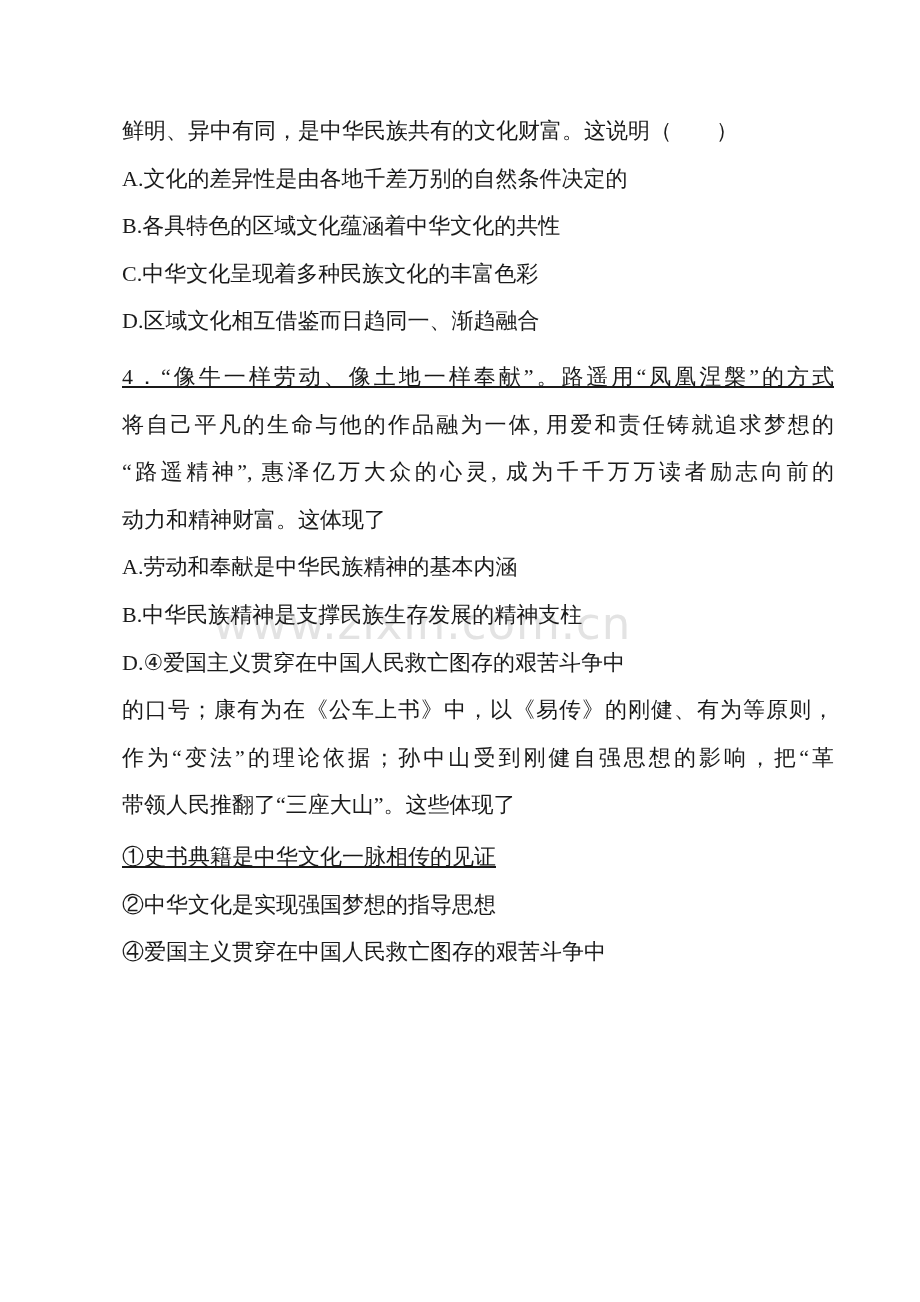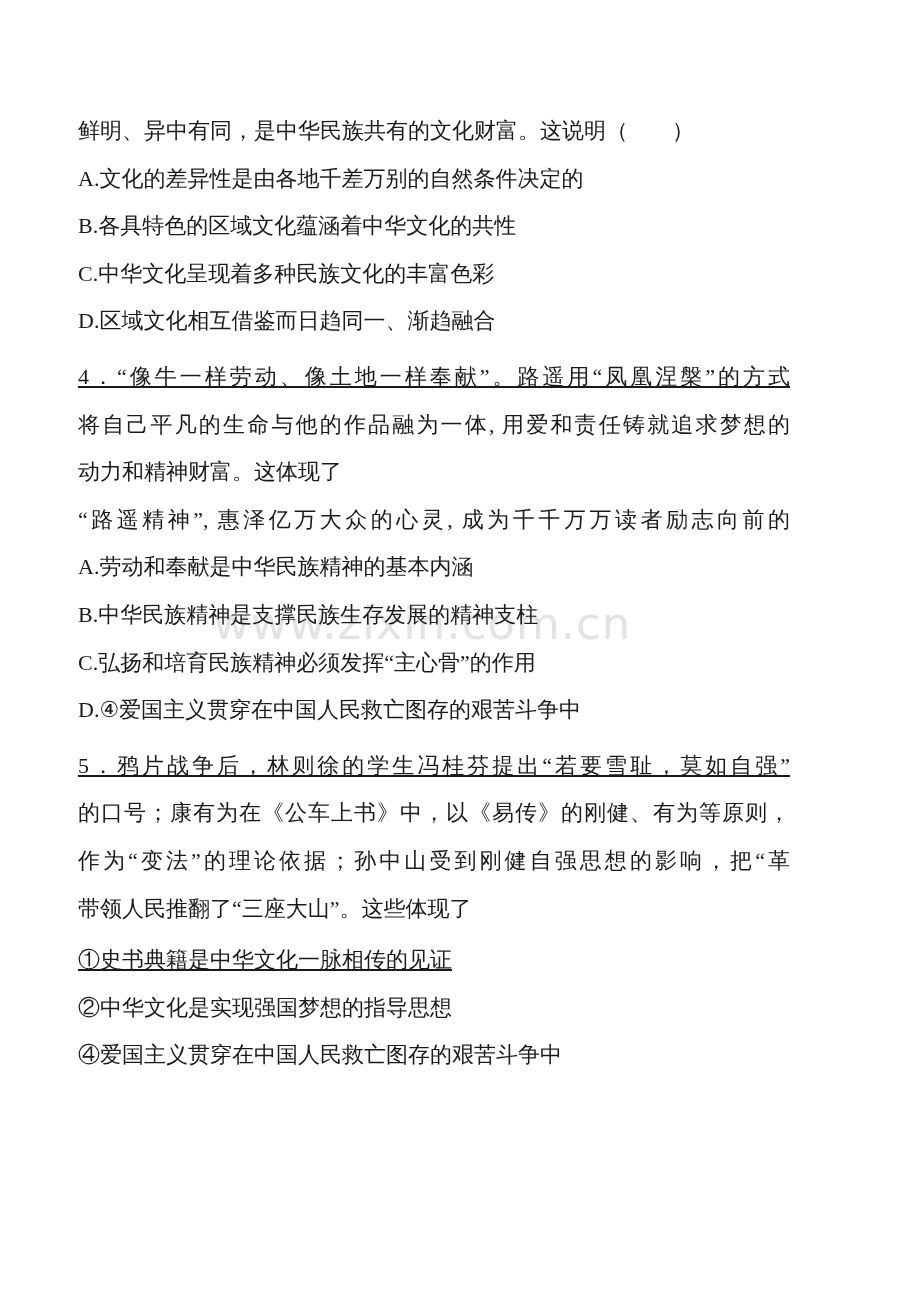--- a/index.html
+++ b/index.html
@@ -46,35 +46,33 @@
     overflow: hidden;
   }
   .line.gap { margin-top: 8px; text-decoration: underline; }
   .line.gap-sm { margin-top: 4px; text-decoration: underline; }
 </style>
 </head>
 <body>
 
 <div class="page" style="background: rgb(255, 255, 255);">
   <div class="watermark" style="color: rgb(227, 227, 227);">www.zixin.com.cn</div>
-  <div class="doc" style="color: rgb(26, 26, 26);">
+  <div class="doc" style="color: rgb(26, 26, 26); margin-left: 44px;">
       <div class="line">鲜明、异中有同，是中华民族共有的文化财富。这说明（　　）</div>
       <div class="line">A.文化的差异性是由各地千差万别的自然条件决定的</div>
       <div class="line">B.各具特色的区域文化蕴涵着中华文化的共性</div>
       <div class="line">C.中华文化呈现着多种民族文化的丰富色彩</div>
       <div class="line">D.区域文化相互借鉴而日趋同一、渐趋融合</div>
       <div class="line j gap">4．“像牛一样劳动、像土地一样奉献”。路遥用“凤凰涅槃”的方式</div>
       <div class="line j">将自己平凡的生命与他的作品融为一体, 用爱和责任铸就追求梦想的</div>
+      <div class="line j">“路遥精神”, 惠泽亿万大众的心灵, 成为千千万万读者励志向前的</div>
       <div class="line">动力和精神财富。这体现了</div>
-      <div class="line j">“路遥精神”, 惠泽亿万大众的心灵, 成为千千万万读者励志向前的</div>
       <div class="line">A.劳动和奉献是中华民族精神的基本内涵</div>
       <div class="line">B.中华民族精神是支撑民族生存发展的精神支柱</div>
-      <div class="line">C.弘扬和培育民族精神必须发挥“主心骨”的作用</div>
       <div class="line">D.④爱国主义贯穿在中国人民救亡图存的艰苦斗争中</div>
-      <div class="line j gap">5．鸦片战争后，林则徐的学生冯桂芬提出“若要雪耻，莫如自强”</div>
       <div class="line j">的口号；康有为在《公车上书》中，以《易传》的刚健、有为等原则，</div>
       <div class="line j">作为“变法”的理论依据；孙中山受到刚健自强思想的影响，把“革</div>
       <div class="line">带领人民推翻了“三座大山”。这些体现了</div>
       <div class="line gap-sm">①史书典籍是中华文化一脉相传的见证</div>
       <div class="line">②中华文化是实现强国梦想的指导思想</div>
       <div class="line">④爱国主义贯穿在中国人民救亡图存的艰苦斗争中</div>
     </div>
 </div>
 
 </body></html>

